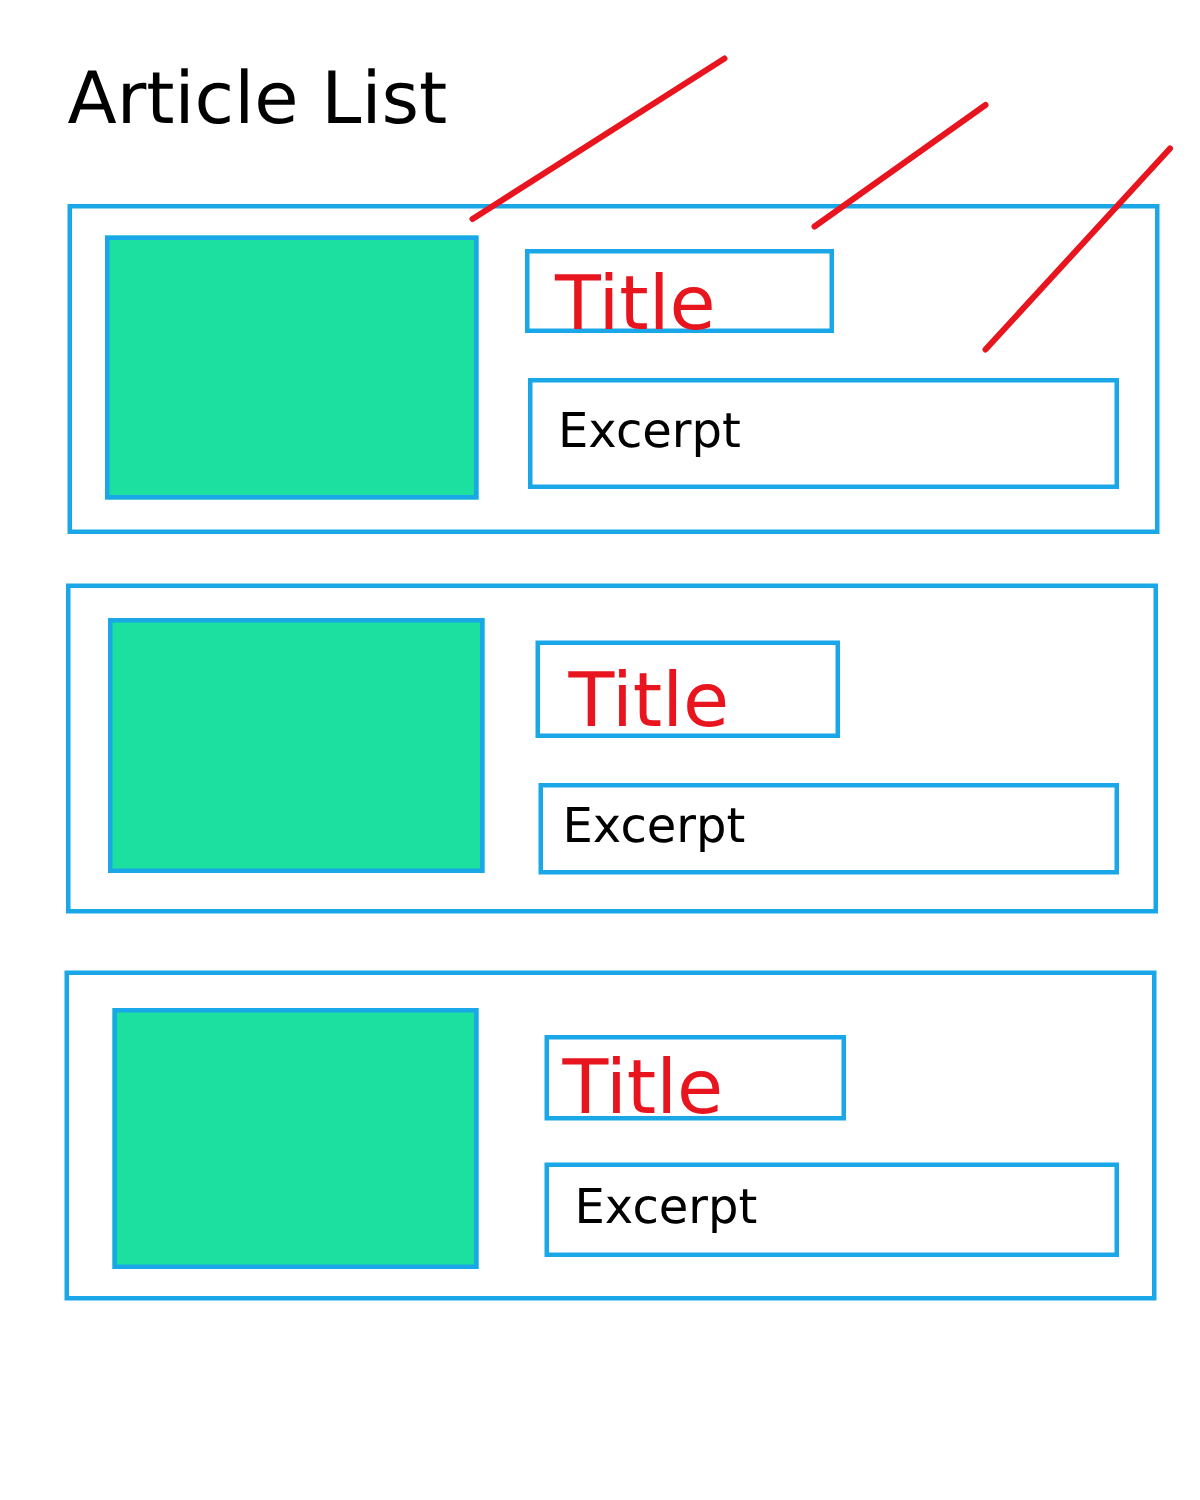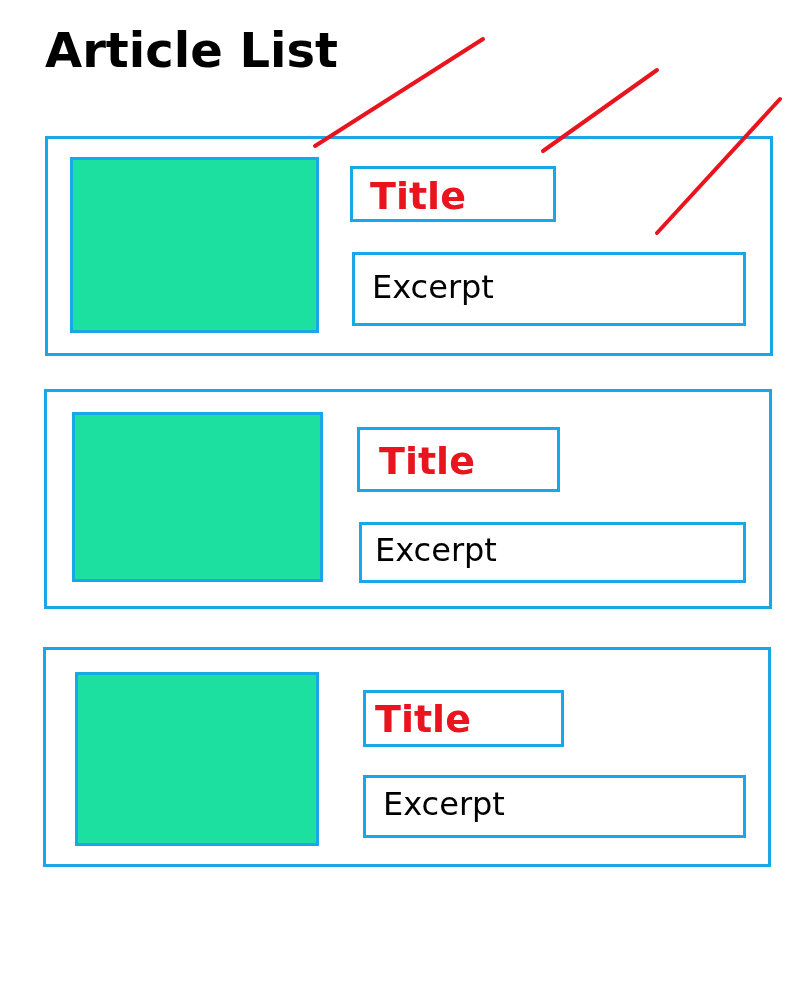--- a/index.html
+++ b/index.html
@@ -1,22 +1,22 @@
 <!DOCTYPE html>
 <html><head>
 <meta charset="utf-8">
 <style>
   html, body { margin: 0; padding: 0; background: #ffffff; }
   body { width: 800px; height: 1000px; position: relative; overflow: hidden;
          font-family: "DejaVu Sans", sans-serif; }
-  .heading { position: absolute; left: 45px; top: 26px; font-size: 48px; font-weight: bold;
+  .heading { position: absolute; left: 45px; top: 42px; font-size: 48px; font-weight: normal;
              color: #000; line-height: 1; letter-spacing: 0px; }
   .box { position: absolute; border: 3px solid #1aa7e8; box-sizing: border-box; background: #fff; }
   .thumb { position: absolute; border: 3px solid #1aa7e8; box-sizing: border-box; background: #1be0a0; }
-  .title-text { position: absolute; left: 16px; font-size: 38px; font-weight: bold; color: #e8141e; line-height: 1; }
+  .title-text { position: absolute; left: 16px; font-size: 50px; font-weight: normal; color: #e8141e; line-height: 1; }
   .excerpt-text { position: absolute; left: 16px; font-size: 32px; color: #000; line-height: 1; }
   svg.strokes { position: absolute; left: 0; top: 0; pointer-events: none; }
 </style>
 </head>
 <body>
 
 <div class="heading">Article List</div>
 
 <div class="box" style="left:45px; top:136px; width:728px; height:220px;">
 </div>

